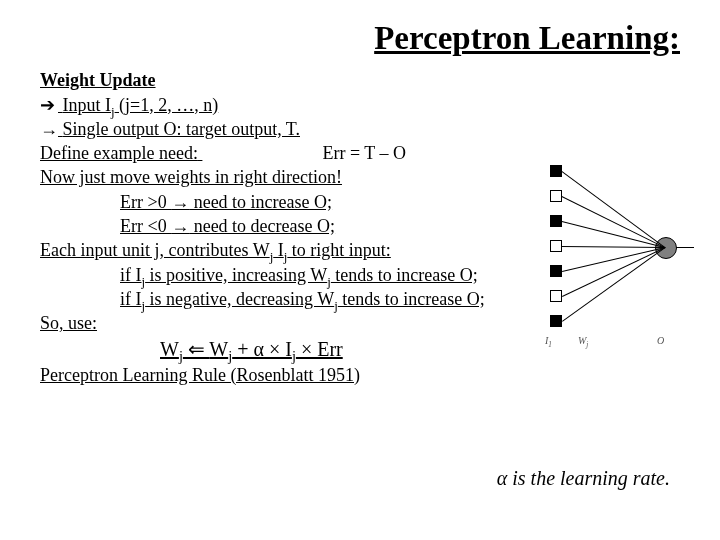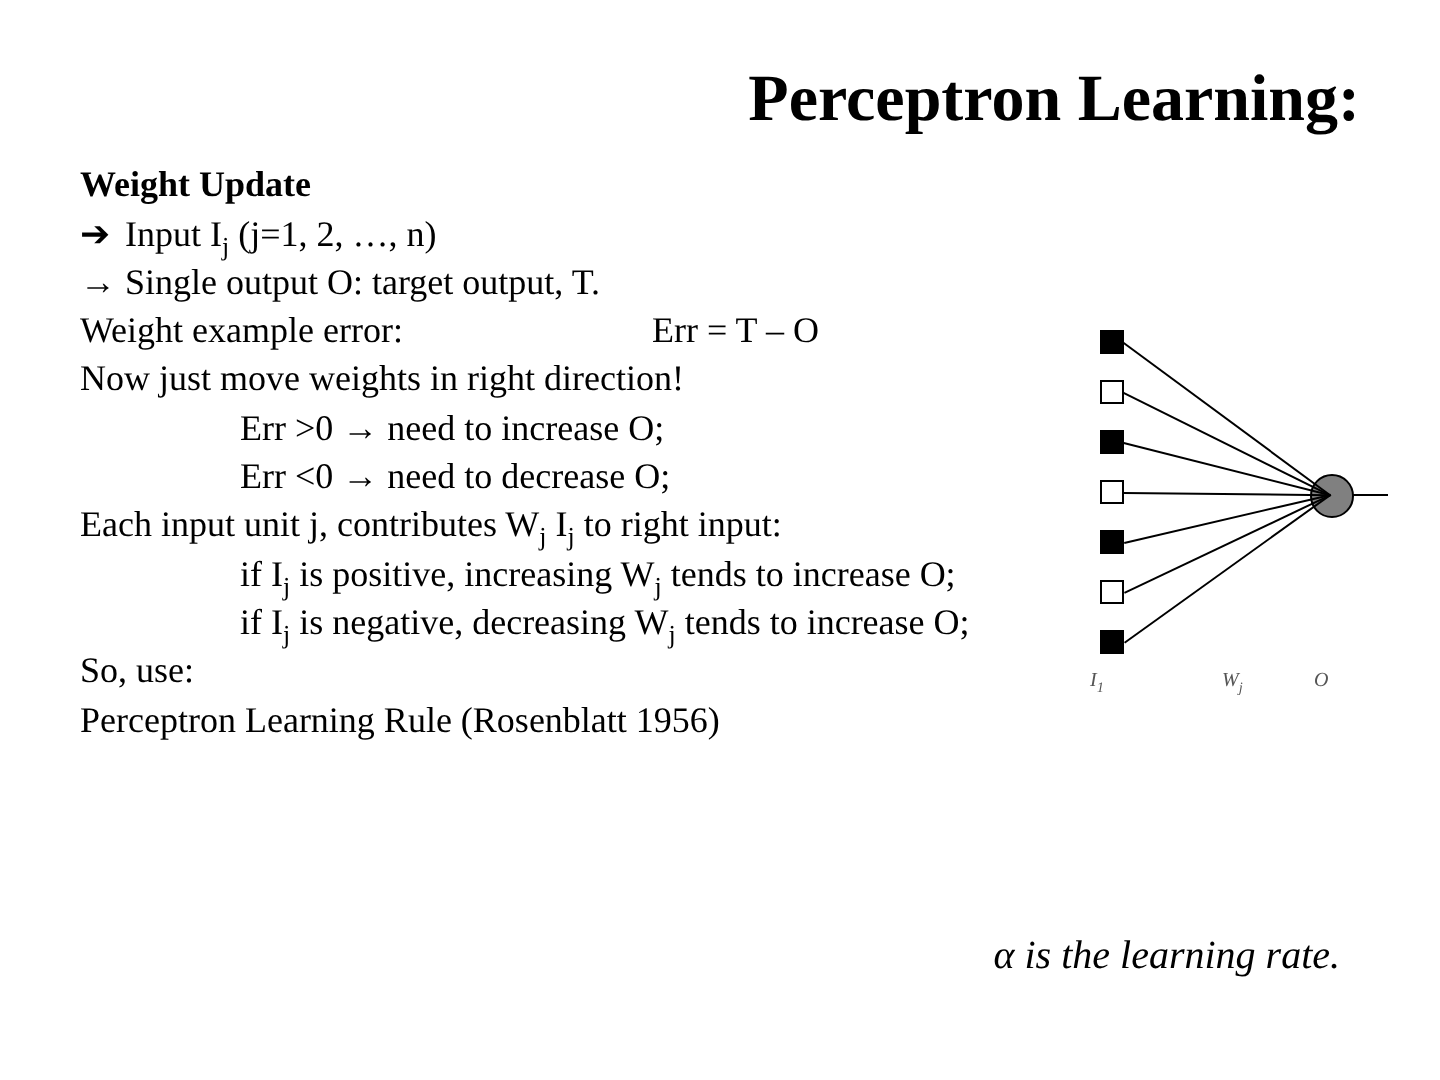--- a/index.html
+++ b/index.html
@@ -10,21 +10,22 @@
     background: #ffffff;
     font-family: "Times New Roman", Times, serif;
     color: #000;
     overflow: hidden;
   }
   .slide {
     position: relative;
     width: 720px;
     height: 540px;
     box-sizing: border-box;
-    padding: 32px 30px 10px 40px;
+    padding: 20px 30px 10px 40px;
+    text-decoration: underline;
   }
   .title {
     font-size: 33px;
     font-weight: bold;
     text-align: right;
     line-height: 1.1;
     margin: 0 0 12px 0;
     padding-right: 10px;
   }
   .body {
@@ -111,21 +112,21 @@
       <span>Input I</span><span class="sub">j</span><span> (j=1, 2, …, n)</span>
     </p>
 
     <p>
       <span class="arrow">→</span>
       <span>Single output O: target output, T.</span>
     </p>
 
 
     <p class="err-line">
-      <span>Weight example error:</span>
+      <span>Define example need:</span>
       <span class="err-formula">Err = T – O</span>
     </p>
 
     <p>Now just move weights in right direction!</p>
 
     <p class="indent1">
       <span>Err &gt;0 </span><span>→</span><span> need to increase O;</span>
     </p>
     <p class="indent1">
       <span>Err &lt;0 </span><span>→</span><span> need to decrease O;</span>
@@ -137,22 +138,25 @@
 
     <p class="indent1">
       <span>if I</span><span class="sub">j</span><span> is positive, increasing W</span><span class="sub">j</span><span> tends to increase O;</span>
     </p>
     <p class="indent1">
       <span>if I</span><span class="sub">j</span><span> is negative, decreasing W</span><span class="sub">j</span><span> tends to increase O;</span>
     </p>
 
     <p>So, use:</p>
 
+    <p class="formula-line">
+      <span>W</span><span class="sub">j</span><span> ⇐ </span><span>W</span><span class="sub">j</span><span class="greek"> + α × I</span><span class="sub">j</span><span> × Err</span>
+    </p>
 
-    <p>Perceptron Learning Rule (Rosenblatt 1956)</p>
+    <p>Perceptron Learning Rule (Rosenblatt 1951)</p>
   </div>
 
   <div class="rate-note">
     <span>α</span><span> is the learning rate.</span>
   </div>
 
   <div class="diagram">
 
     <div class="dnode filled" style="left:5px; top:0px;"></div>
     <div class="dnode hollow" style="left:5px; top:25px;"></div>
@@ -170,21 +174,21 @@
     <div class="edge" style="left:17px; top:81px; width:103px; transform:rotate(0.6deg);"></div>
     <div class="edge" style="left:17px; top:106px; width:106px; transform:rotate(-13.1deg);"></div>
     <div class="edge" style="left:17px; top:131px; width:114px; transform:rotate(-25.4deg);"></div>
     <div class="edge" style="left:17px; top:156px; width:127px; transform:rotate(-35.7deg);"></div>
 
     <div class="edge" style="left:131px; top:82px; width:18px;"></div>
 
     <div class="dlabel" style="left:0px; top:170px;">
       <span>I</span><span class="sub">1</span>
     </div>
-    <div class="dlabel" style="left:66px; top:170px;">
+    <div class="dlabel" style="left:33px; top:170px;">
       <span>W</span><span class="sub">j</span>
     </div>
     <div class="dlabel" style="left:112px; top:170px;">
       <span>O</span>
     </div>
   </div>
 
 </div>
 
 </body></html>

